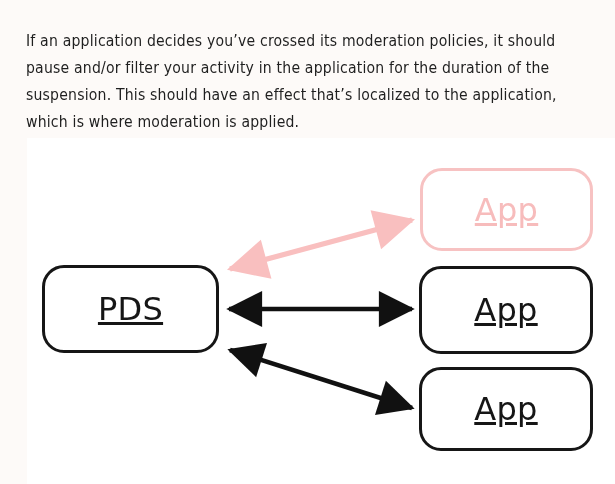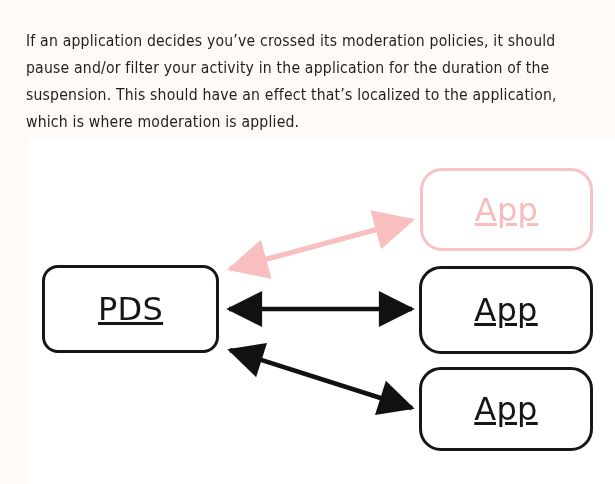--- a/index.html
+++ b/index.html
@@ -81,21 +81,21 @@
     border: 3.6px solid #f7c2c2;
     color: #f7bcbc;
   }
 
   .node-label {
     display: block;
     pointer-events: none;
   }
 
   
-  #node-pds      { left: 15px;  top: 127px; width: 177px; height: 88px; border-radius: 16px; }
+  #node-pds      { left: 15px;  top: 127px; width: 177px; height: 88px; }
   #node-app-top  { left: 393px; top: 30px;  width: 173px; height: 83px; }
   #node-app-mid  { left: 392px; top: 128px; width: 174px; height: 88px; }
   #node-app-bot  { left: 392px; top: 229px; width: 174px; height: 84px; }
 </style>
 </head>
 <body>
 
 <div id="page">
 
   <p class="prose">If an application decides you’ve crossed its moderation policies, it should pause and/or filter your activity in the application for the duration of the suspension. This should have an effect that’s localized to the application, which is where moderation is applied.</p>

